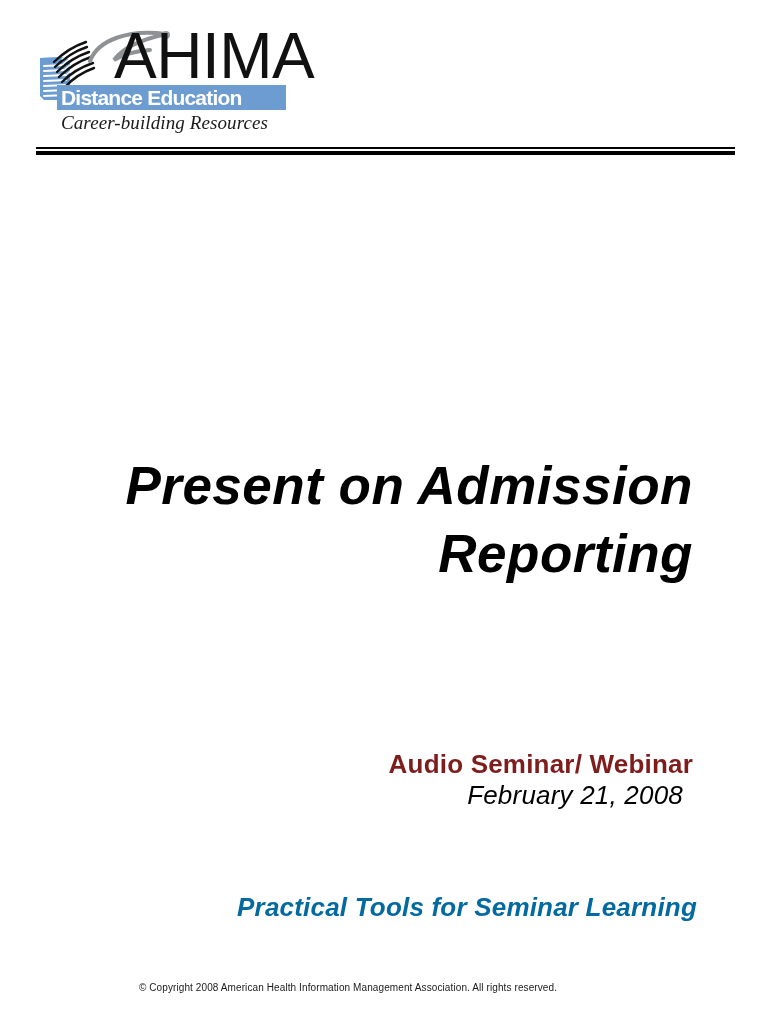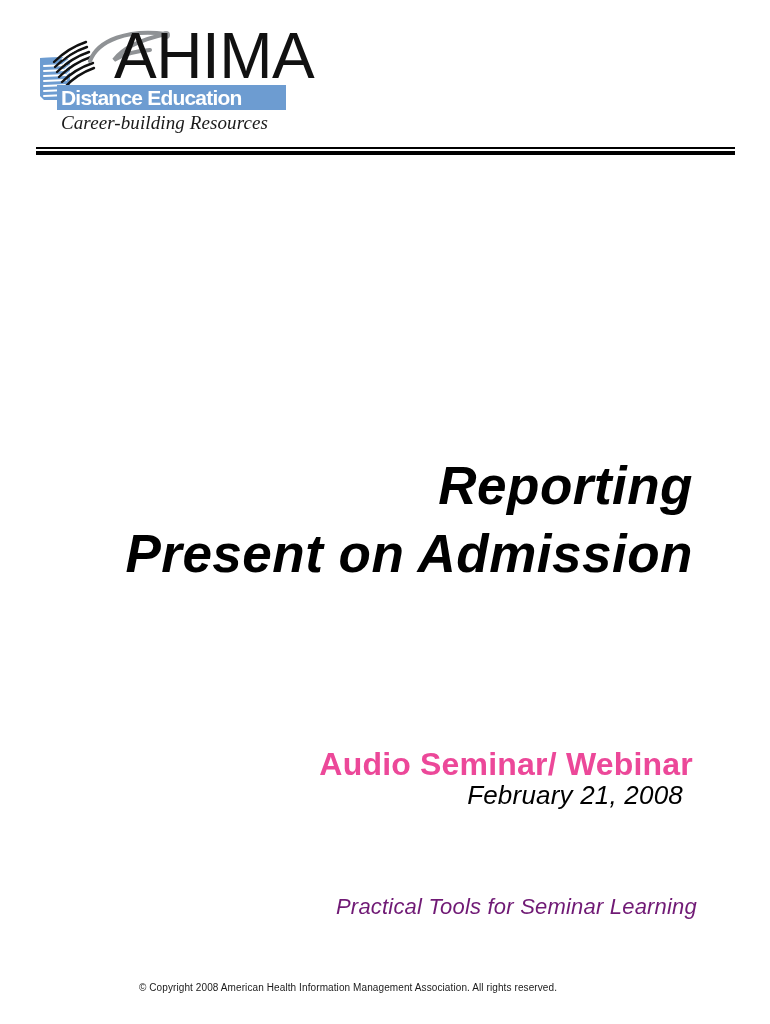--- a/index.html
+++ b/index.html
@@ -149,23 +149,23 @@
   #seminar-block {
     position: absolute;
     left: 200px;
     top: 748px;
     width: 493px;
     text-align: right;
   }
   #seminar-type {
     font-family: "Liberation Sans", sans-serif;
     font-weight: bold;
-    font-size: 32px;
+    font-size: 26px;
     line-height: 32px;
-    color: #ec4899;
+    color: #7f1d1d;
     letter-spacing: 0.2px;
   }
   #seminar-date {
     font-family: "Liberation Sans", sans-serif;
     font-weight: normal;
     font-style: italic;
     font-size: 26px;
     line-height: 30px;
     color: #000000;
     padding-right: 10px;
@@ -175,25 +175,25 @@
   
   #tagline-block {
     position: absolute;
     left: 200px;
     top: 893px;
     width: 497px;
     text-align: right;
   }
   #tagline-text {
     font-family: "Liberation Sans", sans-serif;
-    font-weight: normal;
-    font-style: italic;
-    font-size: 22px;
+    font-weight: bold;
+    font-style: italic;
+    font-size: 26px;
     line-height: 28px;
-    color: #701a75;
+    color: #0369a1;
     letter-spacing: 0.2px;
   }
 
   
   #copyright-block {
     position: absolute;
     left: 0;
     top: 981px;
     width: 696px;
     text-align: center;
@@ -262,22 +262,22 @@
     </div>
   </div>
 
   <div id="header-rule">
     <div class="rule-thin"></div>
     <div class="rule-gap"></div>
     <div class="rule-thick"></div>
   </div>
 
   <div id="title-block">
+    <div class="title-line">Present on Admission</div>
     <div class="title-line">Reporting</div>
-    <div class="title-line">Present on Admission</div>
   </div>
 
   <div id="seminar-block">
     <div id="seminar-type">Audio Seminar/ Webinar</div>
     <div id="seminar-date">February 21, 2008</div>
   </div>
 
   <div id="tagline-block">
     <div id="tagline-text">Practical Tools for Seminar Learning</div>
   </div>

